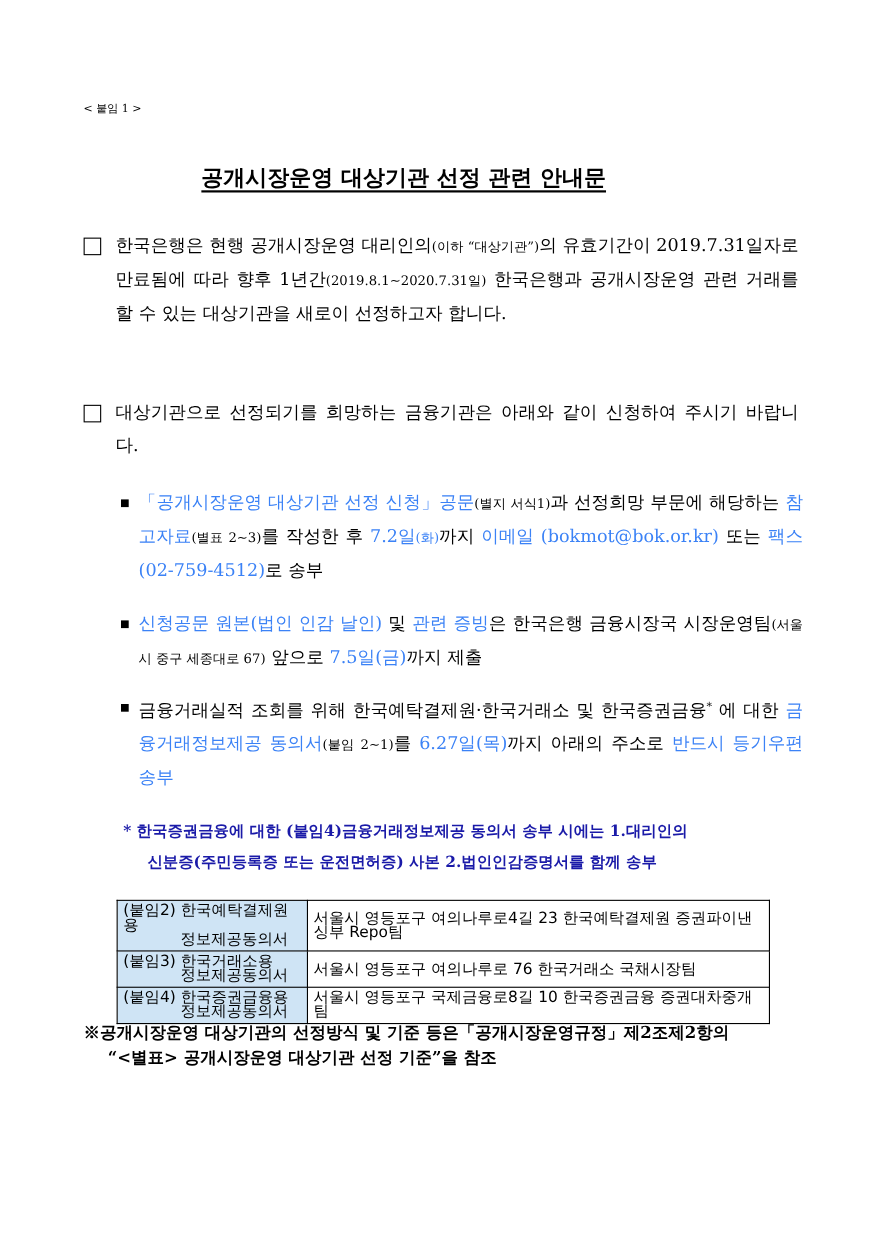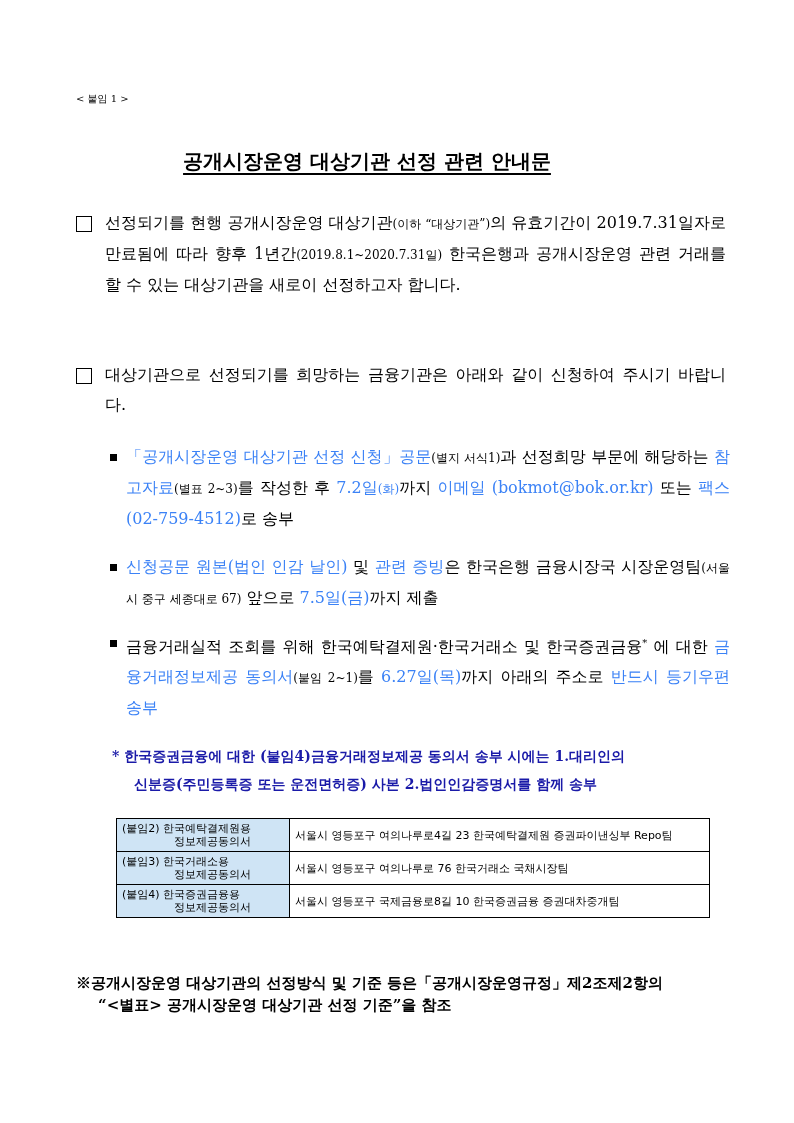--- a/index.html
+++ b/index.html
@@ -14,38 +14,38 @@
   .para .txt { margin-left:29px; text-align:justify; text-align-last:left; }
   .small { font-size:12px; }
   .bullet { left:110px; width:620px; font-size:16px; line-height:30px; }
   .bullet .sq { position:absolute; left:0; top:12px; width:7px; height:7px; background:#000; }
   .bullet .txt { margin-left:16px; text-align:justify; text-align-last:left; }
   .hl { color:#3b82f6; font-weight:normal; }
   sup { font-size:10px; }
   .note { left:112px; width:620px; font-size:14px; line-height:28px; color:#1a1aa8; font-weight:bold; }
   .note .txt { padding-left:18px; text-indent:-18px; }
   .note .cont { padding-left:22px; }
-  table.att { position:absolute; left:116px; top:818px; width:594px; border-collapse:collapse;
-              font-family:"DejaVu Sans", sans-serif; font-size:11px; line-height:13px; }
+  table.att { position:absolute; left:106px; top:818px; width:594px; border-collapse:collapse;
+              font-family:"DejaVu Sans", sans-serif; font-size:14px; line-height:13px; }
   table.att td { border:1px solid #000; padding:3px 5px; vertical-align:middle; }
   table.att td.k { background:#cfe4f5; width:162px; }
   table.att td.k .l2 { padding-left:52px; display:block; }
   .ref { left:76px; width:650px; font-size:15px; line-height:22px; font-weight:bold; }
   .ref .l2 { padding-left:22px; }
 </style>
 </head>
 <body>
 
 <div class="abs attach">&lt; 붙임 1 &gt;</div>
 <div class="abs title"><span>공개시장운영 대상기관 선정 관련 안내문</span></div>
 
 <div class="abs para" style="top:208px;">
   <span class="box"></span>
   <div class="txt">
-    <span>선정되기를 현행 공개시장운영 대상기관</span><span class="small">(이하 “대상기관”)</span><span>의 유효기간이 2019.7.31일자로 만료됨에 따라 향후 1년간</span><span class="small">(2019.8.1~2020.7.31일)</span><span> 한국은행과 공개시장운영 관련 거래를 할 수 있는 대상기관을 새로이 선정하고자 합니다.</span>
+    <span>한국은행은 현행 공개시장운영 대리인의</span><span class="small">(이하 “대상기관”)</span><span>의 유효기간이 2019.7.31일자로 만료됨에 따라 향후 1년간</span><span class="small">(2019.8.1~2020.7.31일)</span><span> 한국은행과 공개시장운영 관련 거래를 할 수 있는 대상기관을 새로이 선정하고자 합니다.</span>
   </div>
 </div>
 
 <div class="abs para" style="top:360px;">
   <span class="box"></span>
   <div class="txt">대상기관으로 선정되기를 희망하는 금융기관은 아래와 같이 신청하여 주시기 바랍니다.</div>
 </div>
 
 <div class="abs bullet" style="top:442px;">
   <span class="sq"></span>
@@ -83,16 +83,16 @@
     <td class="k"><span>(붙임3) 한국거래소용</span><span class="l2">정보제공동의서</span></td>
     <td>서울시 영등포구 여의나루로 76 한국거래소 국채시장팀</td>
   </tr>
   <tr>
     <td class="k"><span>(붙임4) 한국증권금융용</span><span class="l2">정보제공동의서</span></td>
     <td>서울시 영등포구 국제금융로8길 10 한국증권금융 증권대차중개팀</td>
   </tr>
 </tbody>
   </table>
 
-<div class="abs ref" style="top:972px;">
+<div class="abs ref" style="top:928px;">
   <div>※공개시장운영 대상기관의 선정방식 및 기준 등은「공개시장운영규정」제2조제2항의</div>
   <div class="l2">“&lt;별표&gt; 공개시장운영 대상기관 선정 기준”을 참조</div>
 </div>
 
 </body></html>

